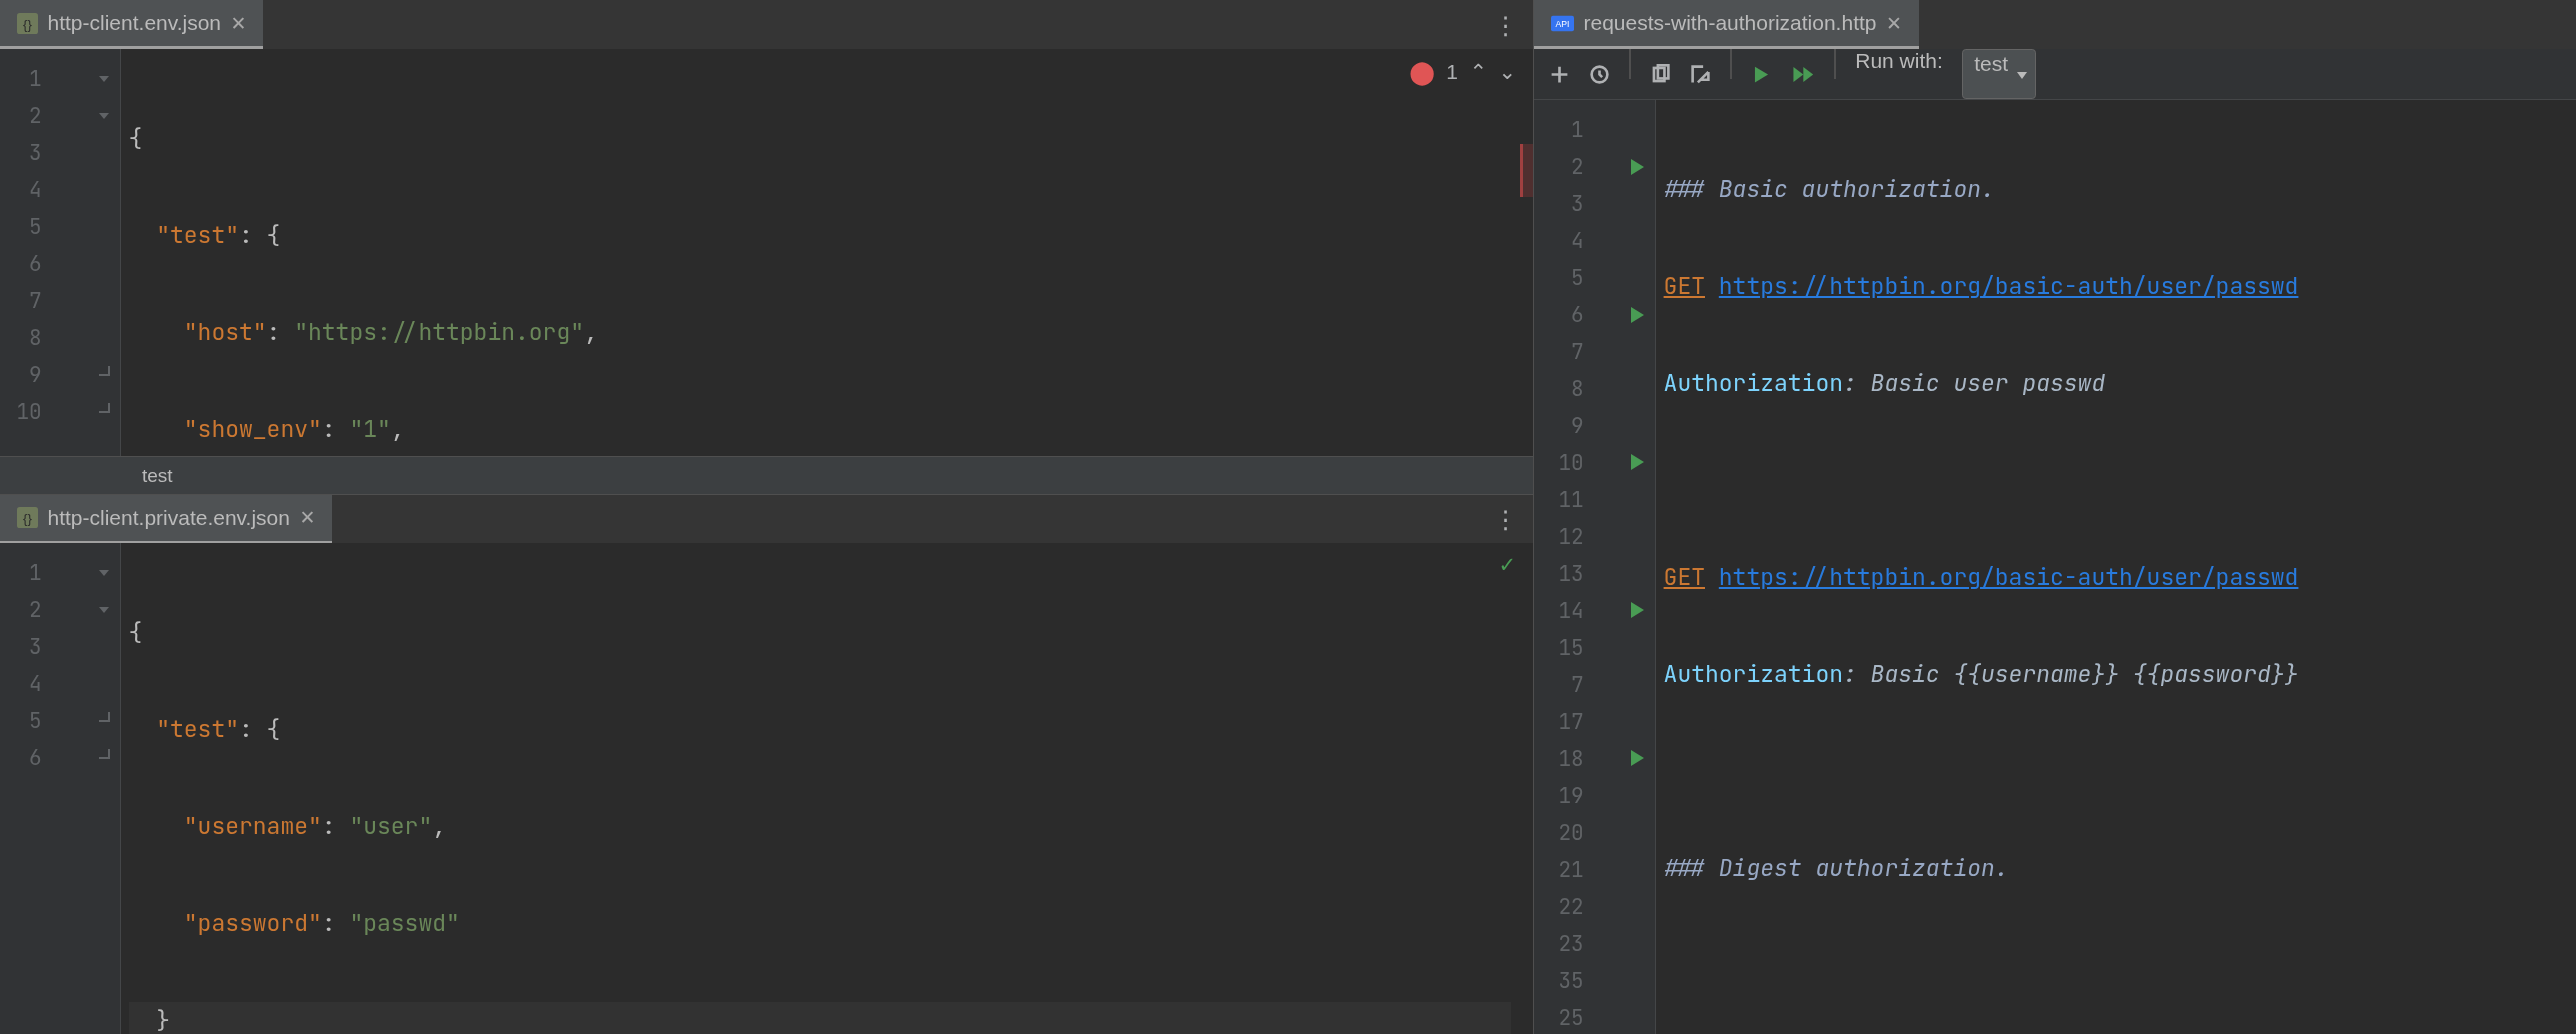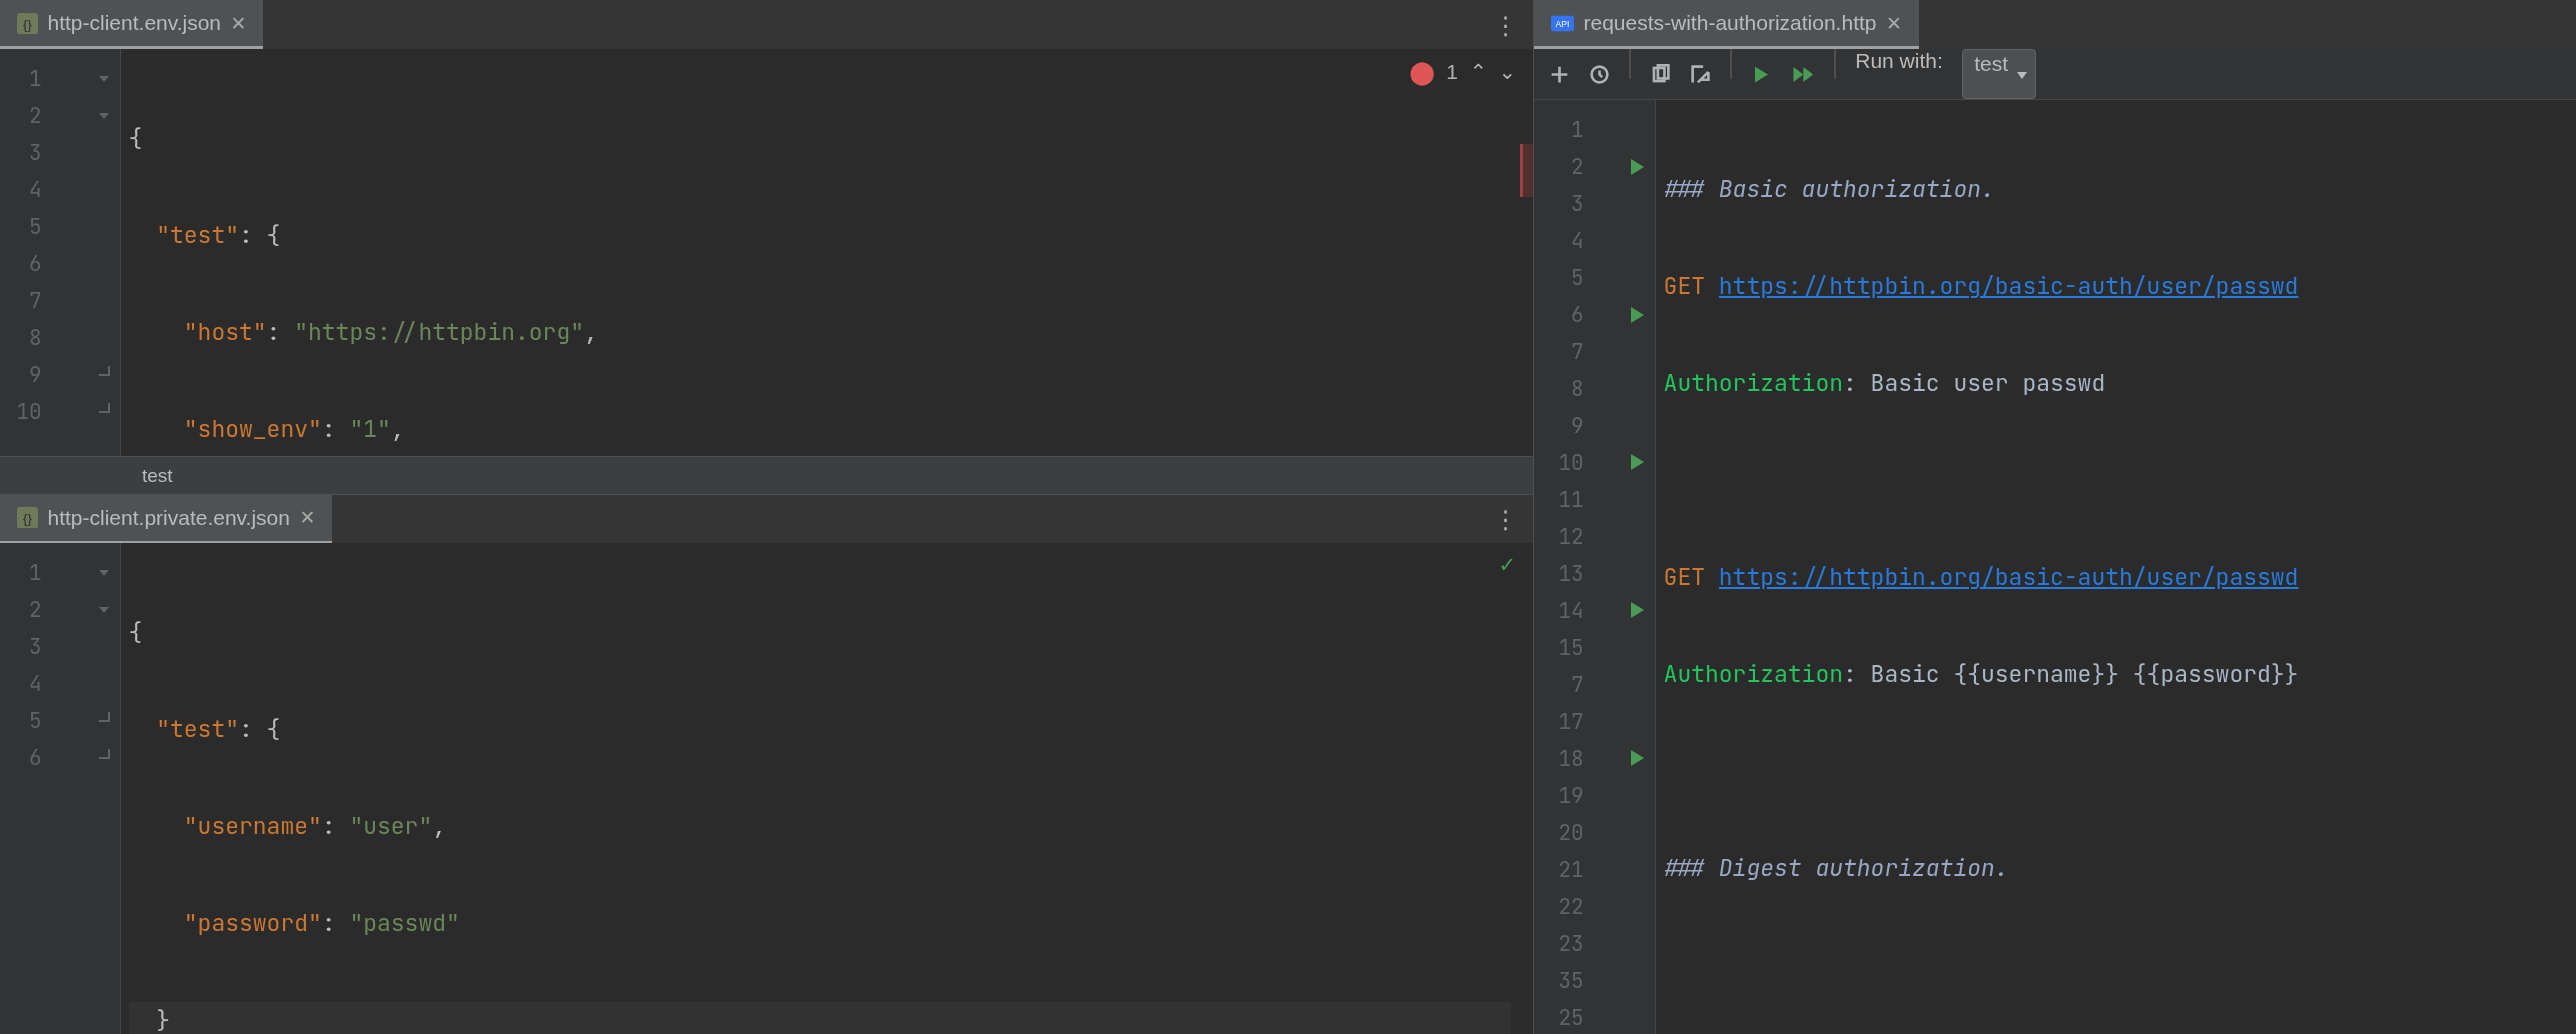--- a/index.html
+++ b/index.html
@@ -33,24 +33,24 @@
   .foldend::after{content:"";position:absolute;right:-0.9px;top:-7.6px;width:1.9px;height:9.5px;background:#606366;}
   .runtri { width:0;height:0;border-left:13.3px solid #499c54;border-top:8.5px solid transparent;border-bottom:8.5px solid transparent; }
 
   .code { flex:1; padding:11.4px 0 0 7.6px; white-space:pre; position:relative; }
   .cline { height:37px; line-height:37px; }
   .cline.curline { background:#323232; }
   .code .k { color:#cc7832; }       
   .code .s { color:#6a8759; } 
   .code .t { color:#bbbbbb; }       
   .code .hc { color:#98a8c4; font-style:italic; } 
-  .code .m { color:#cc7832; }       
+  .code .m { color:#cc7832;text-decoration:underline; }       
   .code .u { color:#287bde; text-decoration:underline; } 
-  .code .hn{ color:#22c55e; }       
-  .code .hv{ color:#a9b7c6; }
+  .code .hn{ color:#7dd3fc; }       
+  .code .hv{ color:#a9b7c6;font-style:italic; }
 
   .crumb { height:38px; background:#3c3f41; color:#bbbbbb; font-family:-apple-system,sans-serif;
     font-size:19px; display:flex; align-items:center; padding-left:142px; border-top:1.9px solid #4f4f4f; }
 
   
   .edstatus { position:absolute; top:9.5px; right:17px; display:flex; align-items:center; gap:11.4px;
     color:#afb1b3; font-family:sans-serif; font-size:21px; }
   .edstatus .err { color:#e05555; font-size:23px; }
   .redstripe { position:absolute; right:0; top:95px; width:13.3px; height:53px; background:#4f2f2f;
     border-left:3.8px solid #a04040; }

